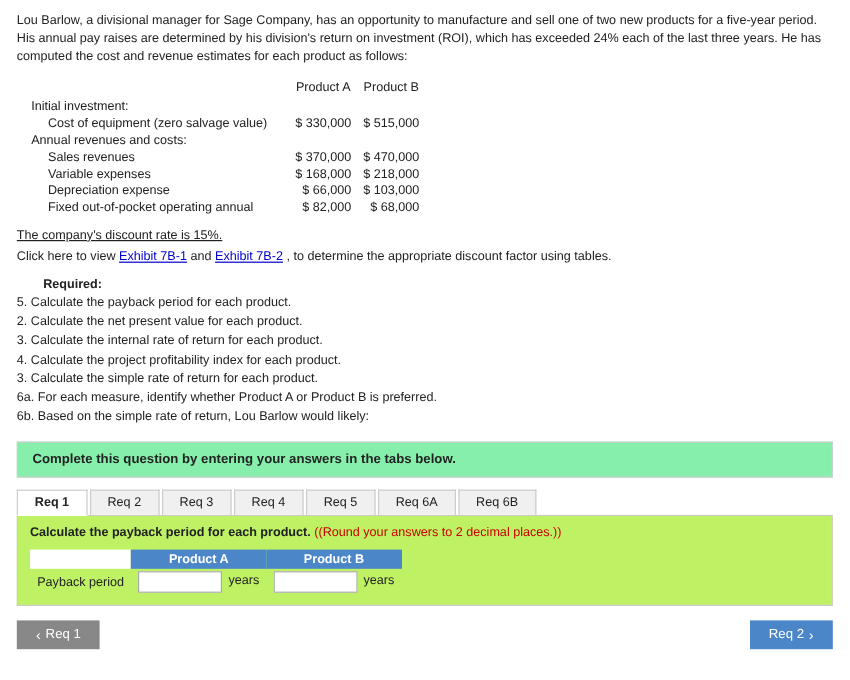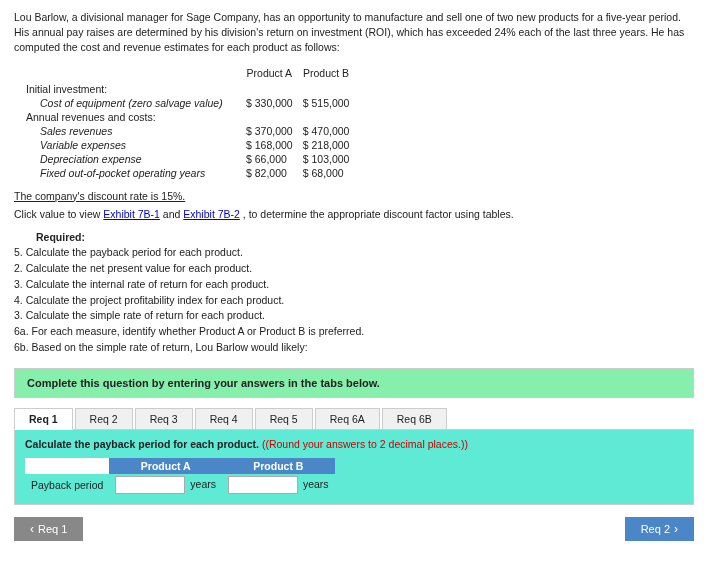--- a/index.html
+++ b/index.html
@@ -20,30 +20,30 @@
     .data-table {
       border-collapse: collapse;
       margin: 8px 0 10px 10px;
       font-size: 10.5px;
     }
     .data-table td {
       padding: 1px 12px 1px 2px;
       white-space: nowrap;
     }
     .data-table td.num {
+      text-align: right;
       padding-right: 8px;
     }
     .data-table .header-row td {
       text-align: center;
       font-weight: normal;
       padding-bottom: 3px;
     }
     .data-table .indent {
       padding-left: 16px;
-      font-style: italic;
     }
     .discount-text {
       font-size: 10.5px;
       margin-bottom: 6px;
       text-decoration: underline;
     }
     .click-text {
       font-size: 10.5px;
       margin-bottom: 10px;
     }
@@ -90,21 +90,21 @@
       background: #fff;
       font-weight: bold;
       border-bottom: 1px solid #fff;
       margin-bottom: -1px;
     }
     .tab-content {
       border: 1px solid #ccc;
       border-top: none;
       padding: 8px 10px;
       font-size: 10.5px;
-      background: #5eead4;
+      background: #bef264;
     }
     .tab-instruction {
       margin-bottom: 8px;
     }
     .tab-instruction span.bold {
       font-weight: bold;
     }
     .tab-instruction span.red {
       color: #c00;
     }
@@ -206,31 +206,31 @@
         <td class="indent">Variable expenses</td>
         <td class="num">$ 168,000</td>
         <td class="num">$ 218,000</td>
       </tr>
       <tr>
         <td class="indent">Depreciation expense</td>
         <td class="num">$ 66,000</td>
         <td class="num">$ 103,000</td>
       </tr>
       <tr>
-        <td class="indent">Fixed out-of-pocket operating years</td>
+        <td class="indent">Fixed out-of-pocket operating annual</td>
         <td class="num">$ 82,000</td>
         <td class="num">$ 68,000</td>
       </tr>
     </tbody>
 </table>
 
 <p class="discount-text">The company's discount rate is 15%.</p>
 
 <p class="click-text">
-  <span>Click value to view</span>
+  <span>Click here to view</span>
   <a href="#">Exhibit 7B-1</a>
   <span> and </span>
   <a href="#">Exhibit 7B-2</a>
   <span>, <span>to determine the appropriate discount factor using tables.</span></span>
 </p>
 
 <div class="required-section">
   <p class="bold">Required:</p>
   <div id="required-items">
       <p>5. Calculate the payback period for each product.</p>

